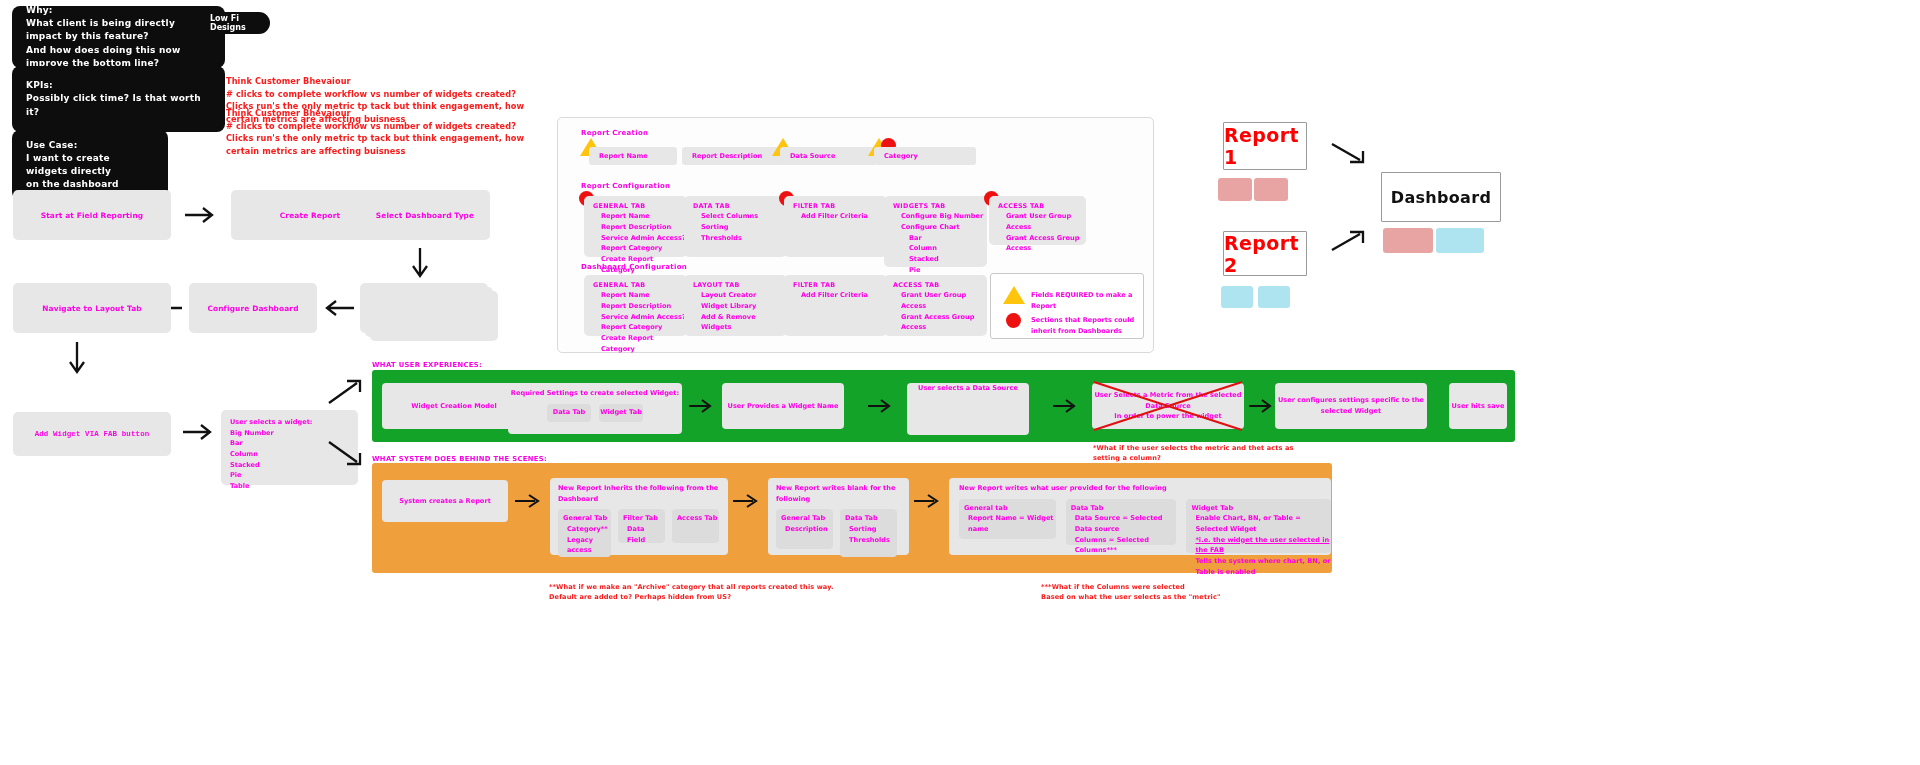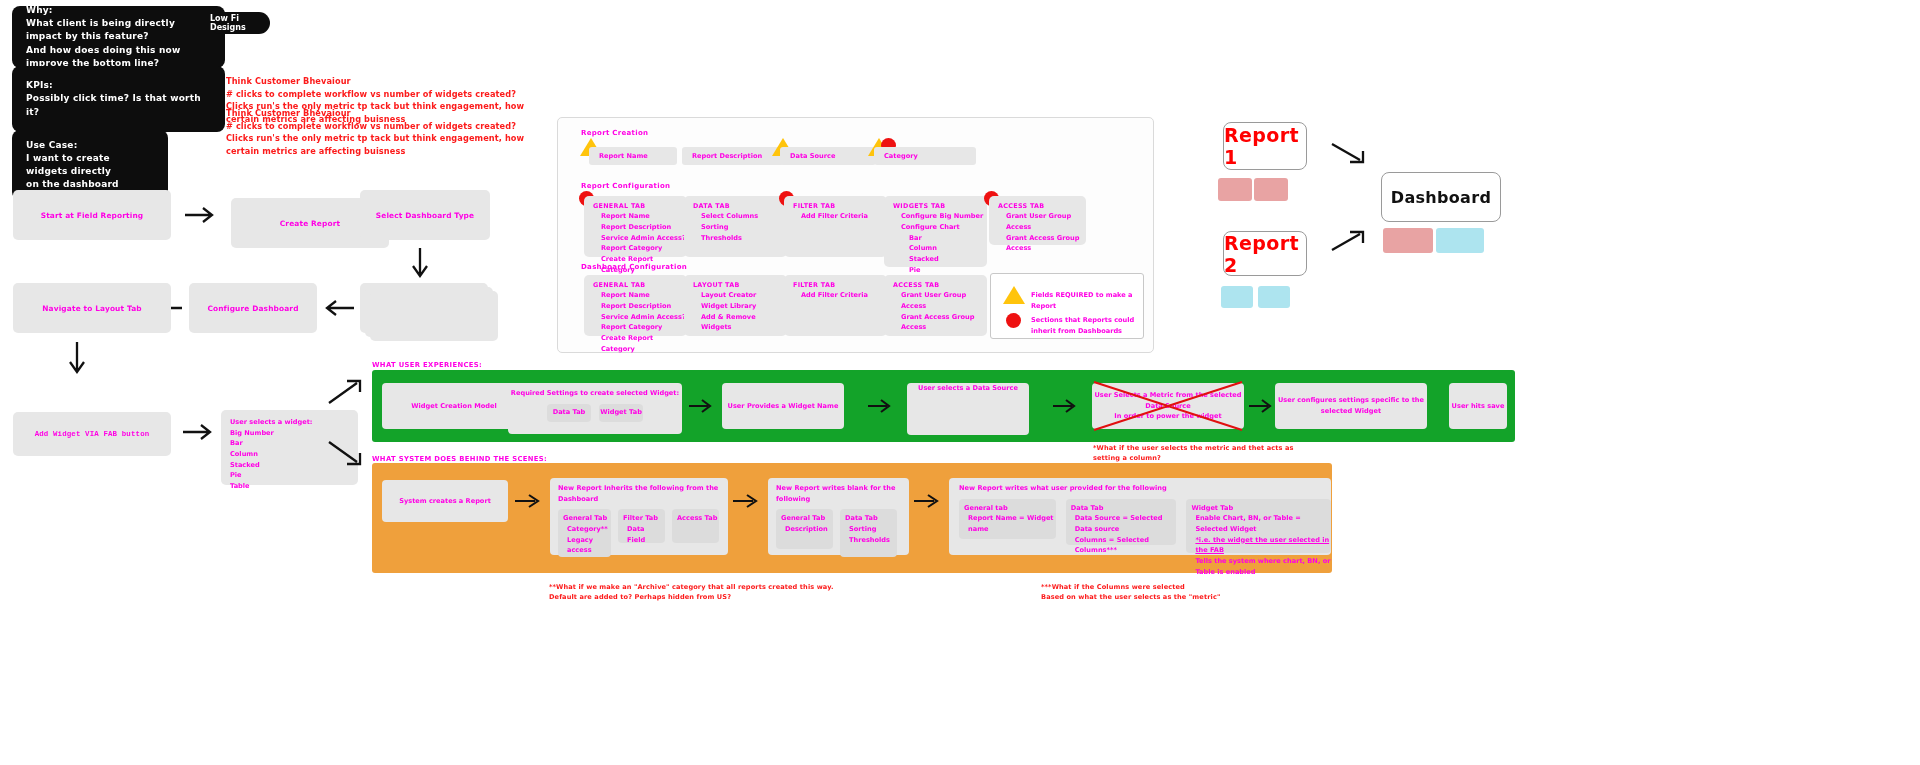--- a/index.html
+++ b/index.html
@@ -40,21 +40,21 @@
   .dot{width:15px;height:15px;border-radius:50%;background:#ee1111;}
 
   
   .green{background:#13a329;border-radius:3px;}
   .orange{background:#efa03c;border-radius:3px;}
   .laneCard{background:#e7e7e7;border-radius:4px;}
   .innerCard{background:#e7e7e7;border-radius:4px;}
   .lanelabel{color:#ff00e5;font-size:6.8px;font-weight:700;letter-spacing:.35px;}
 
   
-  .outlinebox{background:#ffffff;border:1.4px solid #9a9a9a;border-radius:8px;
+  .outlinebox{background:#ffffff;border:1.4px solid #9a9a9a;border-radius:1px;
      display:flex;align-items:center;justify-content:center;}
   .redbig{color:#ff0000;font-size:19px;font-weight:700;letter-spacing:.4px;}
   .blackbig{color:#111;font-size:16px;font-weight:700;letter-spacing:.3px;}
   .swatch{border-radius:3px;}
 </style>
 </head>
 <body>
 
 <div class="abs blacknote" style="left:12px;top:6px;width:185px;height:42px;">
   <span>Why:
@@ -85,21 +85,21 @@
 Clicks run's the only metric tp tack but think engagement, how certain metrics are affecting buisness</div>
 
 <div class="abs greybox" style="left:13px;top:190px;width:158px;height:50px;">
   <span class="mag">Start at Field Reporting</span>
 </div>
 <div class="abs arrow" style="left:185px;top:205px;">
   <svg width="32" height="20">
       <path d="M0 10 H26 M18 3 L27 10 L18 17" stroke="#111" stroke-width="2.3" fill="none"></path>
     </svg>
 </div>
-<div class="abs greybox" style="left:231px;top:190px;width:158px;height:50px;margin-top:8px;">
+<div class="abs greybox" style="left:231px;top:190px;width:158px;height:50px;">
   <span class="mag">Create Report</span>
 </div>
 <div class="abs arrow" style="left:400px;top:205px;">
   <svg width="32" height="20">
       <path d="M0 10 H26 M18 3 L27 10 L18 17" stroke="#111" stroke-width="2.3" fill="none"></path>
     </svg>
 </div>
 <div class="abs greybox" style="left:360px;top:190px;width:130px;height:50px;">
   <span class="mag">Select Dashboard Type</span>
 </div>

